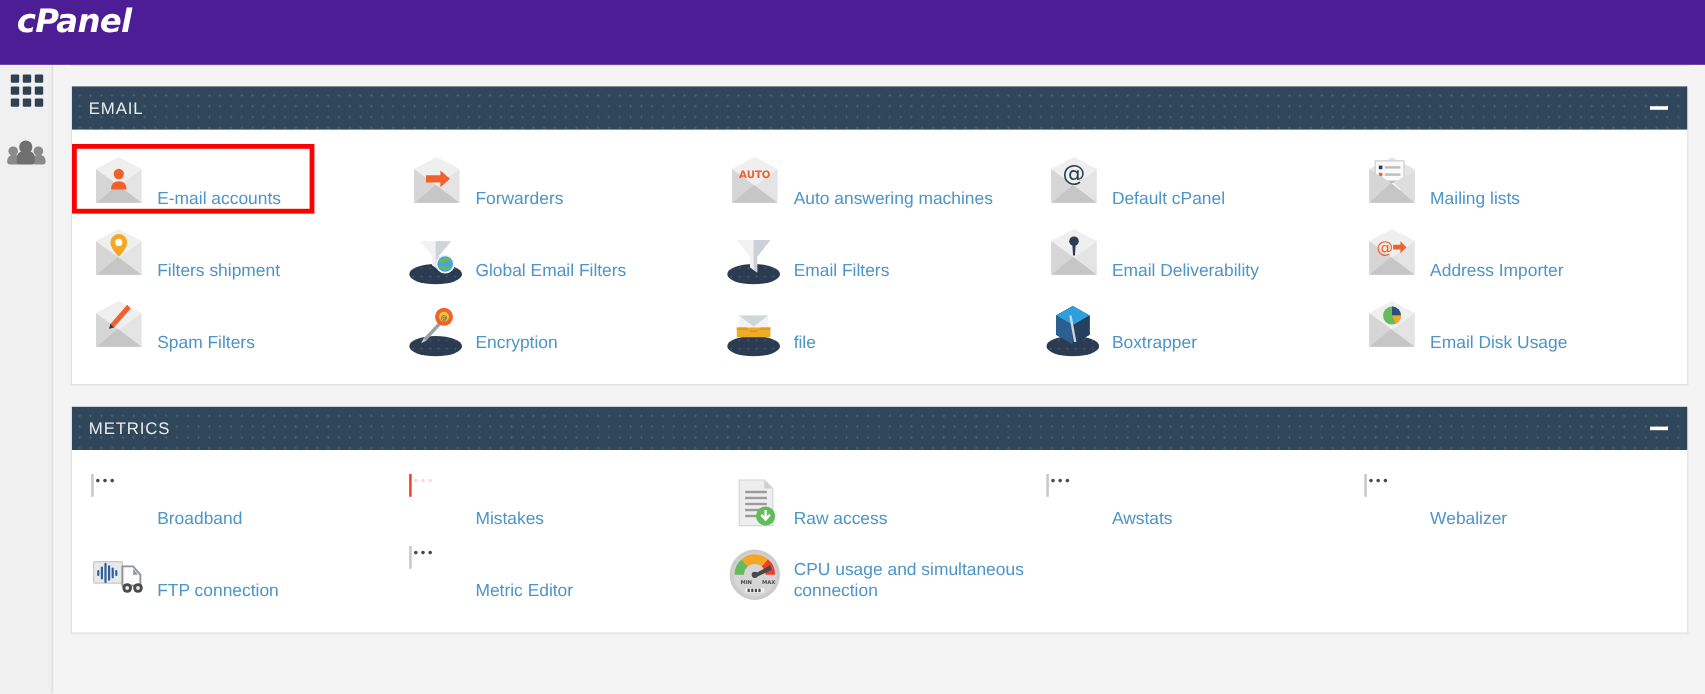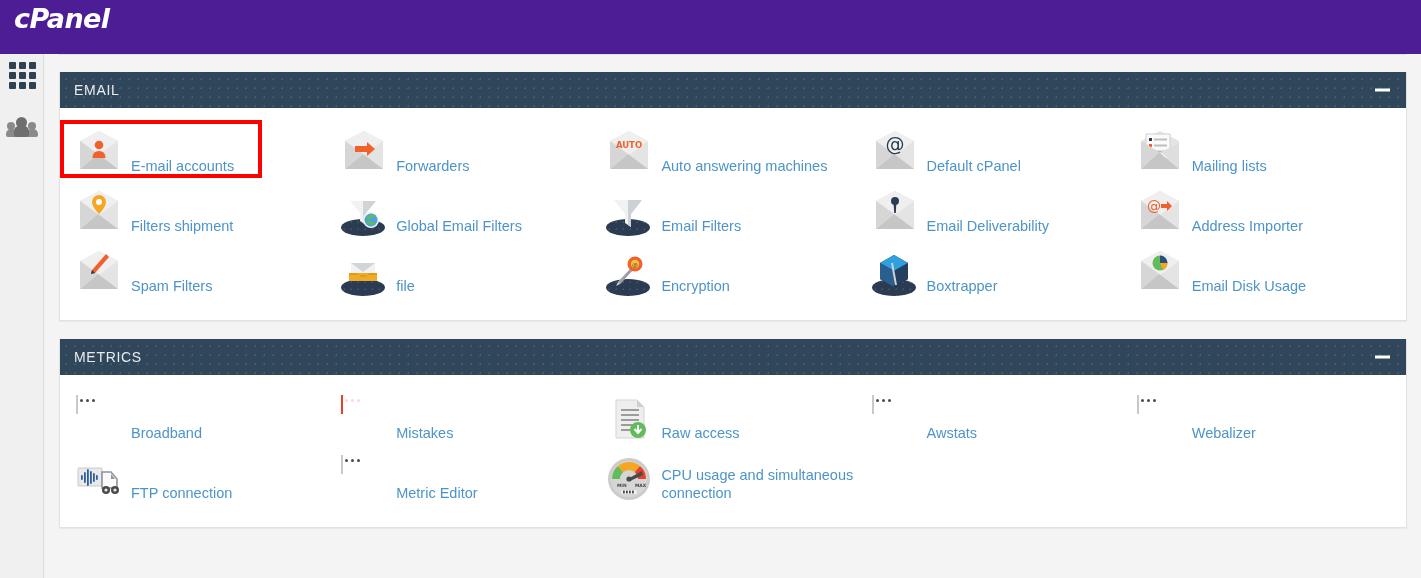--- a/index.html
+++ b/index.html
@@ -358,43 +358,43 @@
                 <path d="M16 21 L19 24 L15 25 Z" fill="#2b3c52"></path>
               </svg>
             </span>
             <span class="lbl">Spam Filters</span>
           </a>
 
           <a class="cell" href="#">
             <span class="ico">
               <span class="circ">
                 <svg width="44" height="44" viewBox="0 0 44 44">
-                  <path d="M10 14 L34 14 L34 26 L10 26 Z" fill="#f2f2f2"></path>
-                  <path d="M10 14 L22 23 L34 14 Z" fill="#d0d5d9"></path>
-                  <path d="M8 24 L36 24 L36 32 L8 32 Z" fill="#f0ac26"></path>
-                  <path d="M8 24 L16 24 L20 28 L24 28 L28 24 L36 24 L36 26 L8 26 Z" fill="#e49a18"></path>
-                </svg>
-              </span>
-            </span>
-            <span class="lbl">file</span>
-          </a>
-
-          <a class="cell" href="#">
-            <span class="ico">
-              <span class="circ">
-                <svg width="44" height="44" viewBox="0 0 44 44">
                   <path d="M26 18 L12 33 L10 37 L14 35 L28 20 Z" fill="#c9cdd1"></path>
                   <path d="M26 18 L28 20 L14 35 L12 33 Z" fill="#9aa0a6"></path>
                   <circle cx="29" cy="15" r="7.5" fill="#f0612b"></circle>
                   <circle cx="29" cy="15" r="4.2" fill="#f6c23a"></circle>
                   <text x="29" y="17.6" text-anchor="middle" font-size="5.5" font-family="DejaVu Sans, sans-serif" fill="#2b3c52">@</text>
                 </svg>
               </span>
             </span>
             <span class="lbl">Encryption</span>
+          </a>
+
+          <a class="cell" href="#">
+            <span class="ico">
+              <span class="circ">
+                <svg width="44" height="44" viewBox="0 0 44 44">
+                  <path d="M10 14 L34 14 L34 26 L10 26 Z" fill="#f2f2f2"></path>
+                  <path d="M10 14 L22 23 L34 14 Z" fill="#d0d5d9"></path>
+                  <path d="M8 24 L36 24 L36 32 L8 32 Z" fill="#f0ac26"></path>
+                  <path d="M8 24 L16 24 L20 28 L24 28 L28 24 L36 24 L36 26 L8 26 Z" fill="#e49a18"></path>
+                </svg>
+              </span>
+            </span>
+            <span class="lbl">file</span>
           </a>
 
           <a class="cell" href="#">
             <span class="ico">
               <span class="circ">
                 <svg width="44" height="44" viewBox="0 0 44 44">
                   <path d="M22 6 L36 14 L36 30 L22 38 L8 30 L8 14 Z" fill="#1e2d3d"></path>
                   <path d="M22 6 L36 14 L22 22 L8 14 Z" fill="#2f9fe0"></path>
                   <path d="M8 14 L22 22 L22 38 L8 30 Z" fill="#2a5f8f"></path>
                   <path d="M22 22 L36 14 L36 30 L22 38 Z" fill="#23415e"></path>

